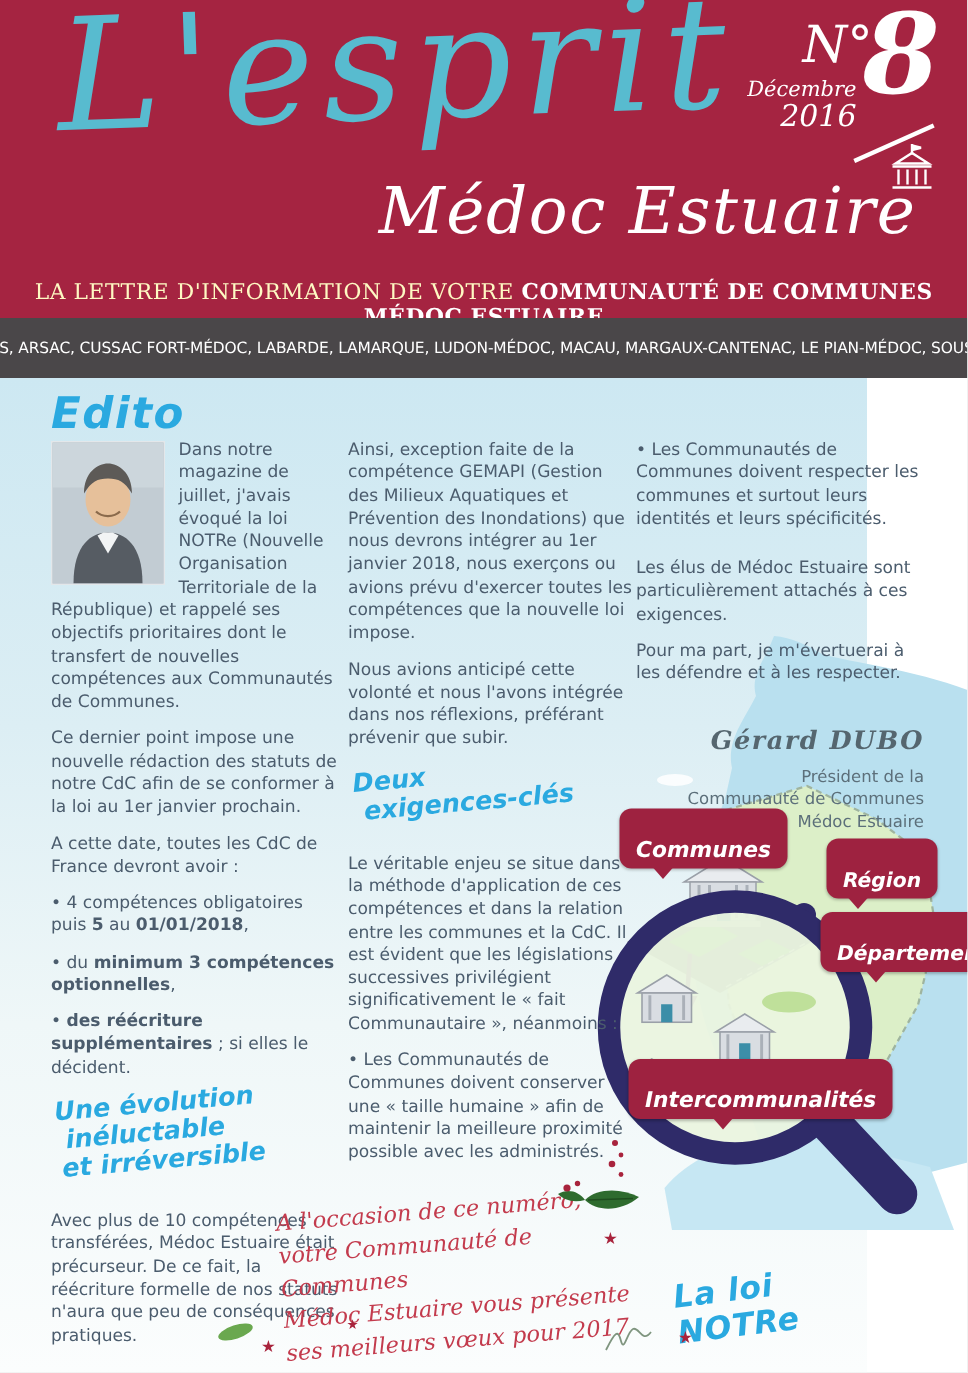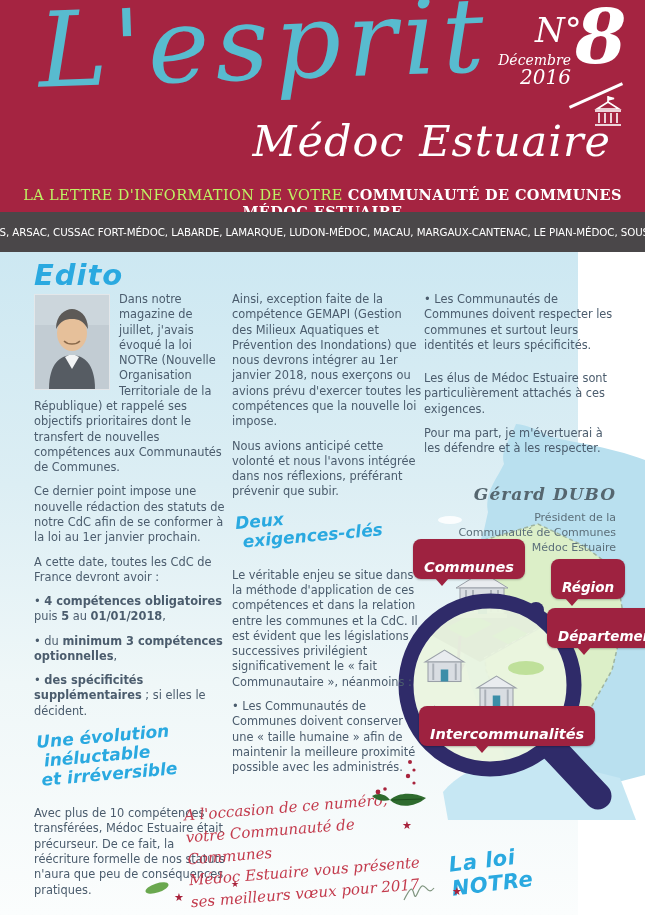--- a/index.html
+++ b/index.html
@@ -23,21 +23,21 @@
   }
   .issue { position:absolute; right:16px; top:8px; width:150px; height:130px; color:#fff; }
   .issue-no { position:absolute; left:56px; top:2px; font-family:"DejaVu Serif",serif; font-style:italic; font-size:34px; }
   .issue-month { position:absolute; left:0; top:44px; width:92px; text-align:right; font-family:"DejaVu Serif",serif; font-style:italic; font-size:14px; }
   .issue-year  { position:absolute; left:0; top:57px; width:92px; text-align:right; font-family:"DejaVu Serif",serif; font-style:italic; font-size:20px; }
   .issue-number { position:absolute; left:96px; top:-8px; font-family:"DejaVu Serif",serif; font-style:italic; font-weight:bold; font-size:74px; line-height:1; }
   .issue-slash { position:absolute; left:88px; top:86px; width:58px; height:3px; background:#fff; transform:rotate(-24deg); }
   .issue-building { position:absolute; left:114px; top:88px; }
   .tagline { position:absolute; left:0; top:186px; width:100%; text-align:center;
     font-family:"DejaVu Serif","Liberation Serif",serif; font-size:14.5px; letter-spacing:.4px; }
-  .tagline .muted { color:#bef264; }
+  .tagline .muted { color:#fef9c3; }
   .tagline .strong { color:#ffffff; font-weight:bold; }
   
   .communes-strip { position:absolute; left:0; top:212px; width:645px; height:40px; background:#4a4749;
     color:#fff; font-size:10.3px; letter-spacing:-0.1px; display:flex; align-items:center; justify-content:center; white-space:nowrap; }
   
   .content { position:absolute; left:0; top:252px; width:578px; height:663px;
     background:linear-gradient(180deg,#cde8f2 0%, #dceef4 35%, #eff7f8 65%, #fbfdfd 100%); }
   .edito-heading { position:absolute; left:34px; top:6px; color:#2aa9e0; font-weight:bold; font-style:italic;
     font-size:29px; letter-spacing:1px; }
   .col { position:absolute; top:40px; width:192px; font-size:11.4px; line-height:1.34; color:#4b5c6d; }
@@ -196,23 +196,23 @@
           <path d="M14,94 C14,68 26,60 37,60 C48,60 60,68 60,94 Z" fill="#565c63"></path>
           <path d="M30,62 L37,74 L44,62 L40,60 L34,60 Z" fill="#f2f4f5"></path>
           <ellipse cx="37" cy="38" rx="15" ry="18" fill="#e6c09a"></ellipse>
           <path d="M21,34 C21,20 30,14 37,14 C44,14 53,20 53,34 C48,26 44,24 37,24 C30,24 26,26 21,34 Z" fill="#5d5a57"></path>
           <path d="M29,46 C33,50 41,50 45,46" stroke="#8a6a4c" stroke-width="1.5" fill="none"></path>
         </svg>
       </div>
       <p>Dans notre magazine de juillet, j'avais évoqué la loi NOTRe (Nouvelle Organisation Territoriale de la République) et rappelé ses objectifs prioritaires dont le transfert de nouvelles compétences aux Communautés de Communes.</p>
       <p style="clear:both">Ce dernier point impose une nouvelle rédaction des statuts de notre CdC afin de se conformer à la loi au 1er janvier prochain.</p>
       <p>A cette date, toutes les CdC de France devront avoir :</p>
-      <p><span>• </span><span style="font-weight: bold;">4 compétences obligatoires</span><span> puis </span><span style="font-weight: bold;">5</span><span> au </span><span style="font-weight: bold;">01/01/2018</span><span>,</span></p>
+      <p><span>• </span><span style="font-weight: normal;">4 compétences obligatoires</span><span> puis </span><span style="font-weight: bold;">5</span><span> au </span><span style="font-weight: bold;">01/01/2018</span><span>,</span></p>
       <p><span>• du </span><span style="font-weight: bold;">minimum 3 compétences optionnelles</span><span>,</span></p>
-      <p><span>• </span><span style="font-weight: bold;">des spécificités supplémentaires</span><span> ; si elles le décident.</span></p>
+      <p><span>• </span><span style="font-weight: bold;">des réécriture supplémentaires</span><span> ; si elles le décident.</span></p>
       <div class="sub-heading">
         <div>Une évolution</div>
         <div>inéluctable</div>
         <div>et irréversible</div>
       </div>
       <p>Avec plus de 10 compétences transférées, Médoc Estuaire était précurseur. De ce fait, la réécriture formelle de nos statuts n'aura que peu de conséquences pratiques.</p>
     </div>
 
     <div class="col col-2">
       <p>Ainsi, exception faite de la compétence GEMAPI (Gestion des Milieux Aquatiques et Prévention des Inondations) que nous devrons intégrer au 1er janvier 2018, nous exerçons ou avions prévu d'exercer toutes les compétences que la nouvelle loi impose.</p>

